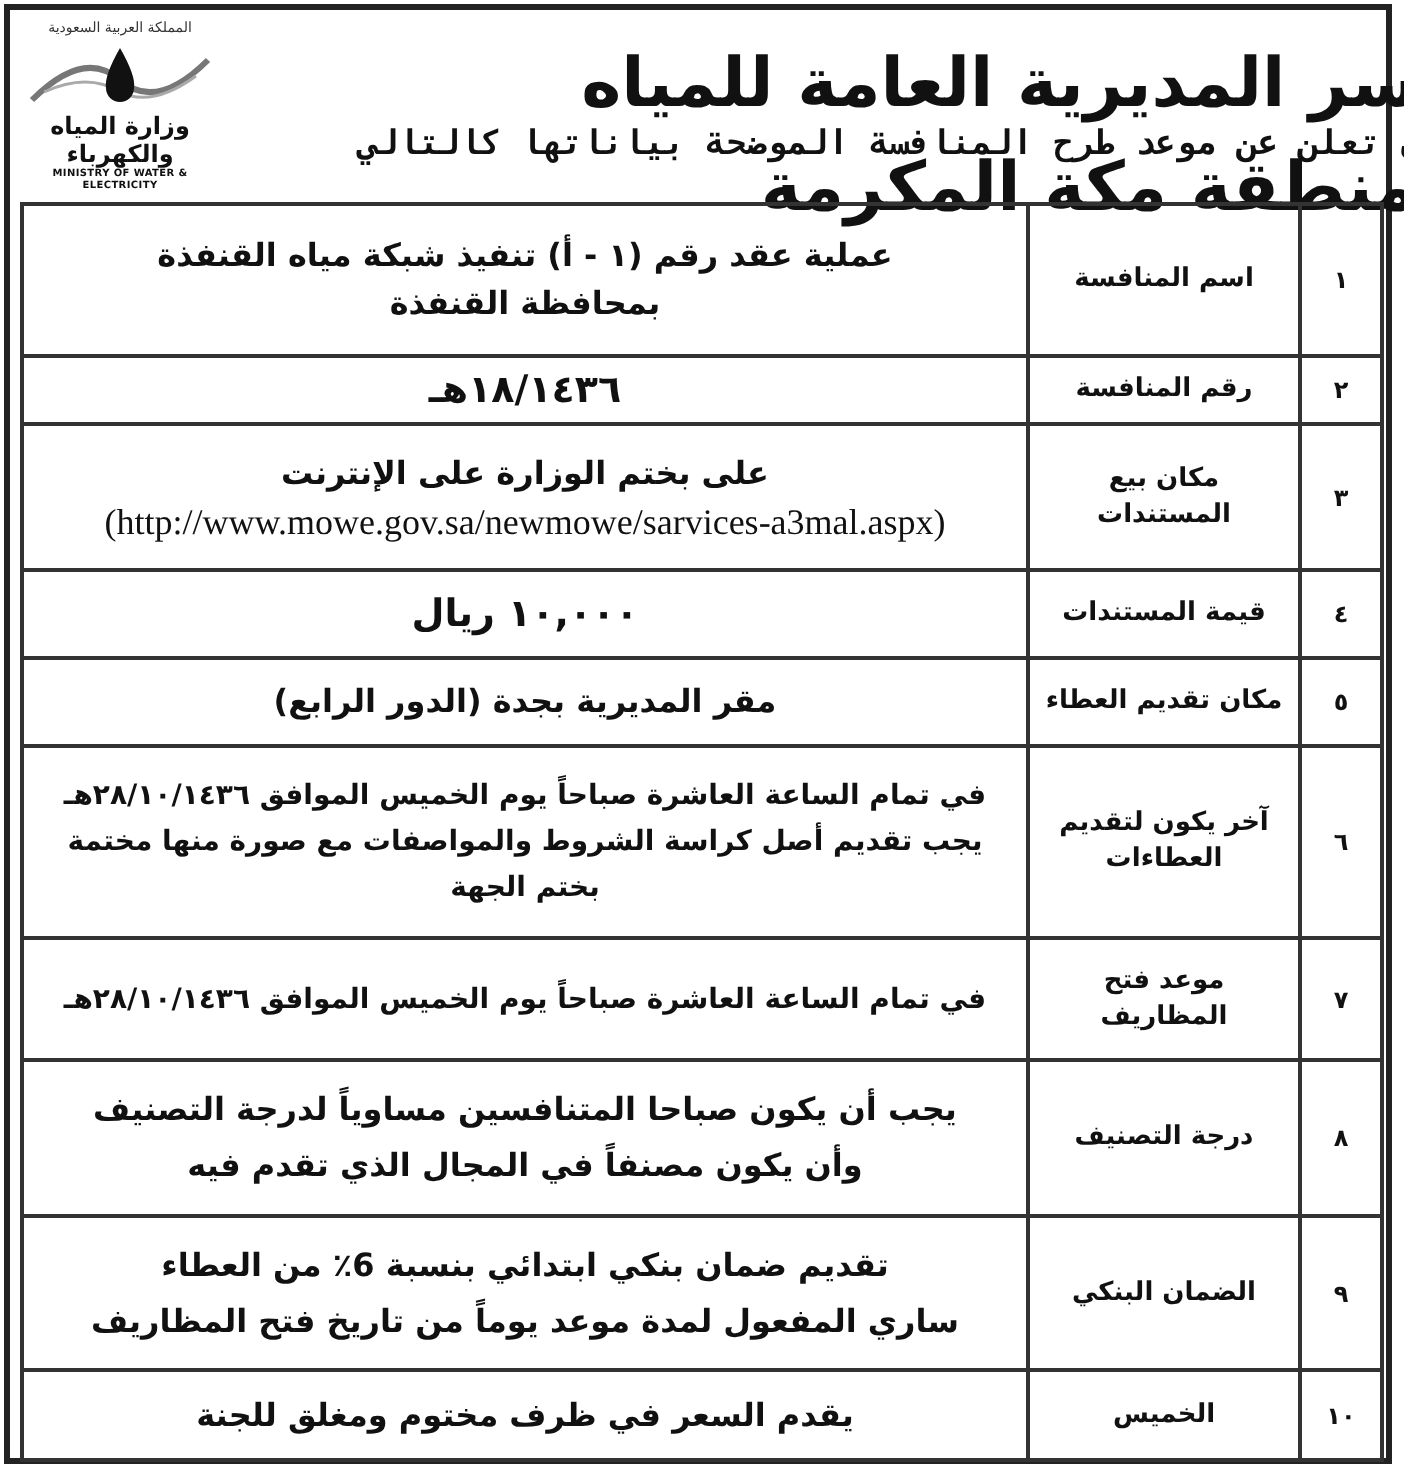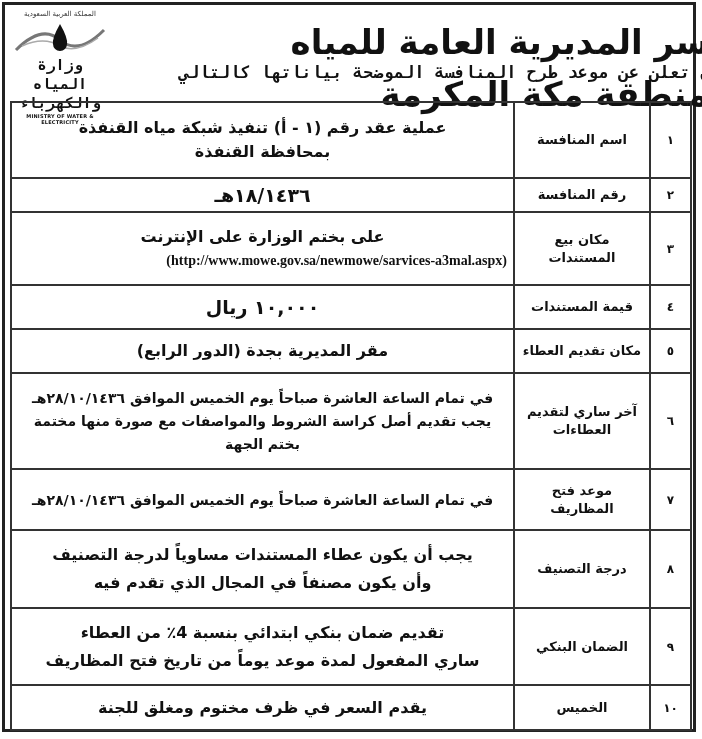--- a/index.html
+++ b/index.html
@@ -11,21 +11,21 @@
       position: absolute; left: 2px; top: 2px; width: 694px; height: 730px;
       border: 3px solid #222; box-sizing: border-box;
     }
     .header { position: absolute; left: 0; top: 0; width: 702px; height: 100px; padding-left: 41px; }
     .logo {
       position: absolute; left: 10px; top: 6px; width: 100px; height: 82px;
       text-align: center;
     }
     .logo .top-text { font-size: 7px; color: #333; margin-top: 4px; direction: rtl; }
     .logo svg { display: block; margin: 2px auto 0; }
-    .logo .ar-name { font-size: 15px; font-weight: bold; direction: rtl; margin-top: -2px; font-family: Liberation Mono, monospace; }
+    .logo .ar-name { font-size: 12px; font-weight: bold; direction: rtl; margin-top: -2px; }
     .logo .en-name { font-size: 5px; font-weight: bold; letter-spacing: 0.2px; }
     .title {
       position: absolute; right: 20px; top: 16px; width: 560px; text-align: right;
       direction: rtl; font-size: 34px; font-weight: bold; line-height: 52px;
       font-family: "DejaVu Sans", sans-serif; letter-spacing: -0.5px;
     }
     .subtitle {
       position: absolute; right: 22px; top: 60px; width: 560px; 
       direction: rtl; font-size: 17px; font-weight: bold; line-height: 28px; font-family: Liberation Mono, monospace;
     }
@@ -33,21 +33,21 @@
       position: absolute; left: 10px; top: 101px; width: 682px;
       border-collapse: collapse; direction: rtl; table-layout: fixed;
     }
     table.tender td {
       border: 2px solid #333; text-align: center; vertical-align: middle;
       padding: 0 6px; box-sizing: border-box;
     }
     td.num { width: 41px; font-size: 12px; font-weight: bold; }
     td.label { width: 136px; font-size: 13px; font-weight: bold; line-height: 18px; }
     td.value { font-size: 16px; font-weight: bold; line-height: 24px; }
-    td.value .url { font-family: "Liberation Serif", serif; font-weight: bold; font-size: 14px; direction: ltr; display: block; text-align: right; }
+    td.value .url { font-family: "Liberation Serif", serif; font-weight: normal; font-size: 18px; direction: ltr; display: block; }
     .v-big { font-size: 19px !important; }
   </style>
 </head>
 <body>
 
 <div class="frame"></div>
 
 <div class="header">
   <div class="logo">
     <div class="top-text">المملكة العربية السعودية</div>
@@ -97,47 +97,47 @@
   </tr>
   <tr style="height:44px">
     <td class="num">٥</td>
     <td class="label">مكان تقديم العطاء</td>
     <td class="value">
       <div>مقر المديرية بجدة (الدور الرابع)</div>
     </td>
   </tr>
   <tr style="height:96px">
     <td class="num">٦</td>
-    <td class="label">آخر ساري لتقديم العطاءات</td>
+    <td class="label">آخر يكون لتقديم العطاءات</td>
     <td class="value" style="font-size:14px;line-height:23px">
       <div>في تمام الساعة العاشرة صباحاً يوم الخميس الموافق ٢٨/١٠/١٤٣٦هـ</div>
       <div>يجب تقديم أصل كراسة الشروط والمواصفات مع صورة منها مختمة</div>
       <div>بختم الجهة</div>
     </td>
   </tr>
   <tr style="height:61px">
     <td class="num">٧</td>
     <td class="label">موعد فتح المظاريف</td>
     <td class="value" style="font-size:14px">
       <div>في تمام الساعة العاشرة صباحاً يوم الخميس الموافق ٢٨/١٠/١٤٣٦هـ</div>
     </td>
   </tr>
   <tr style="height:78px">
     <td class="num">٨</td>
     <td class="label">درجة التصنيف</td>
     <td class="value" style="line-height:28px">
-      <div>يجب أن يكون عطاء المستندات مساوياً لدرجة التصنيف</div>
+      <div>يجب أن يكون صباحا المتنافسين مساوياً لدرجة التصنيف</div>
       <div>وأن يكون مصنفاً في المجال الذي تقدم فيه</div>
     </td>
   </tr>
   <tr style="height:77px">
     <td class="num">٩</td>
     <td class="label">الضمان البنكي</td>
     <td class="value" style="line-height:28px">
-      <div>تقديم ضمان بنكي ابتدائي بنسبة 4٪ من العطاء</div>
+      <div>تقديم ضمان بنكي ابتدائي بنسبة 6٪ من العطاء</div>
       <div>ساري المفعول لمدة موعد يوماً من تاريخ فتح المظاريف</div>
     </td>
   </tr>
   <tr style="height:45px">
     <td class="num">١٠</td>
     <td class="label">الخميس</td>
     <td class="value">
       <div>يقدم السعر في ظرف مختوم ومغلق للجنة</div>
     </td>
   </tr>

